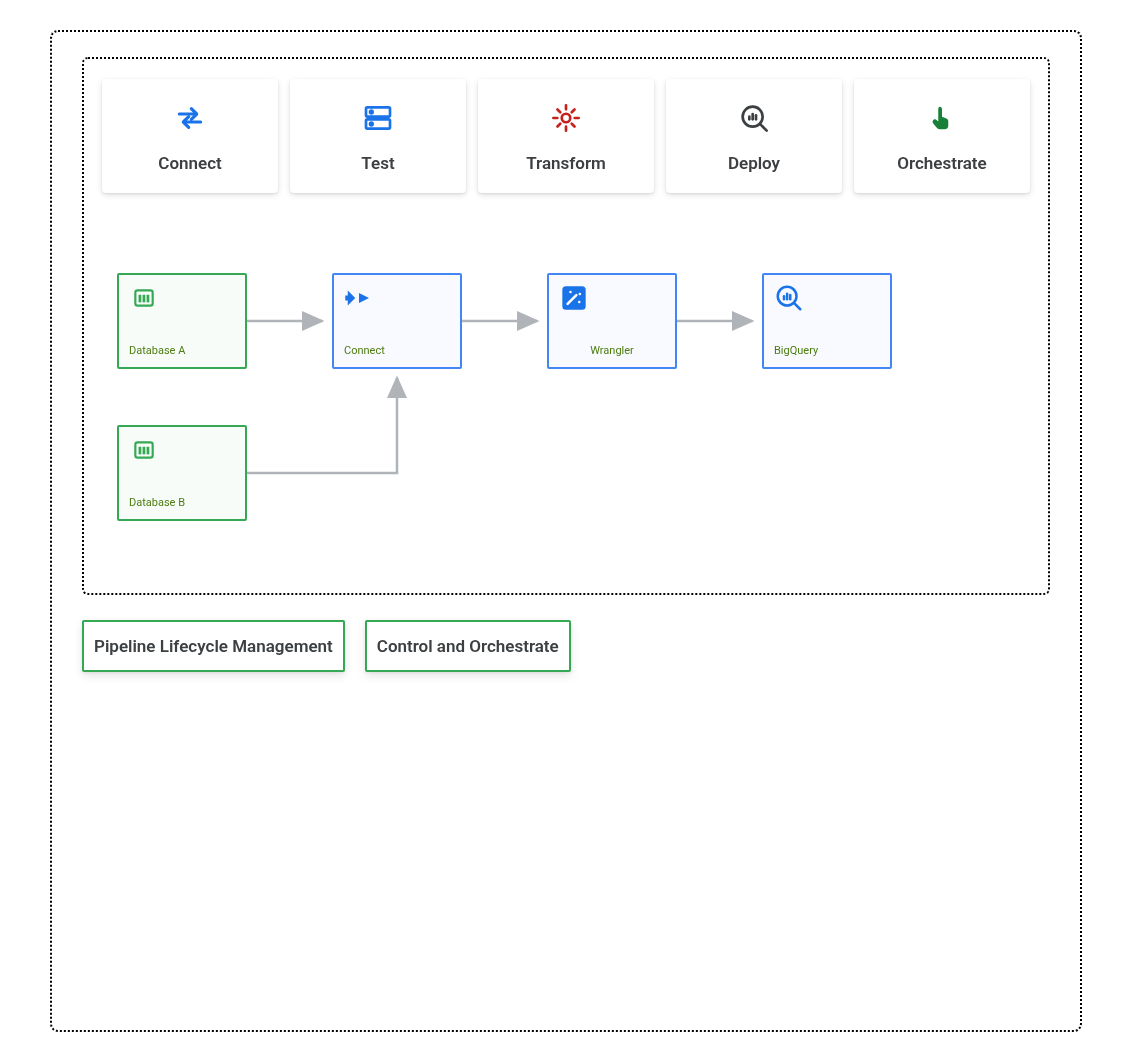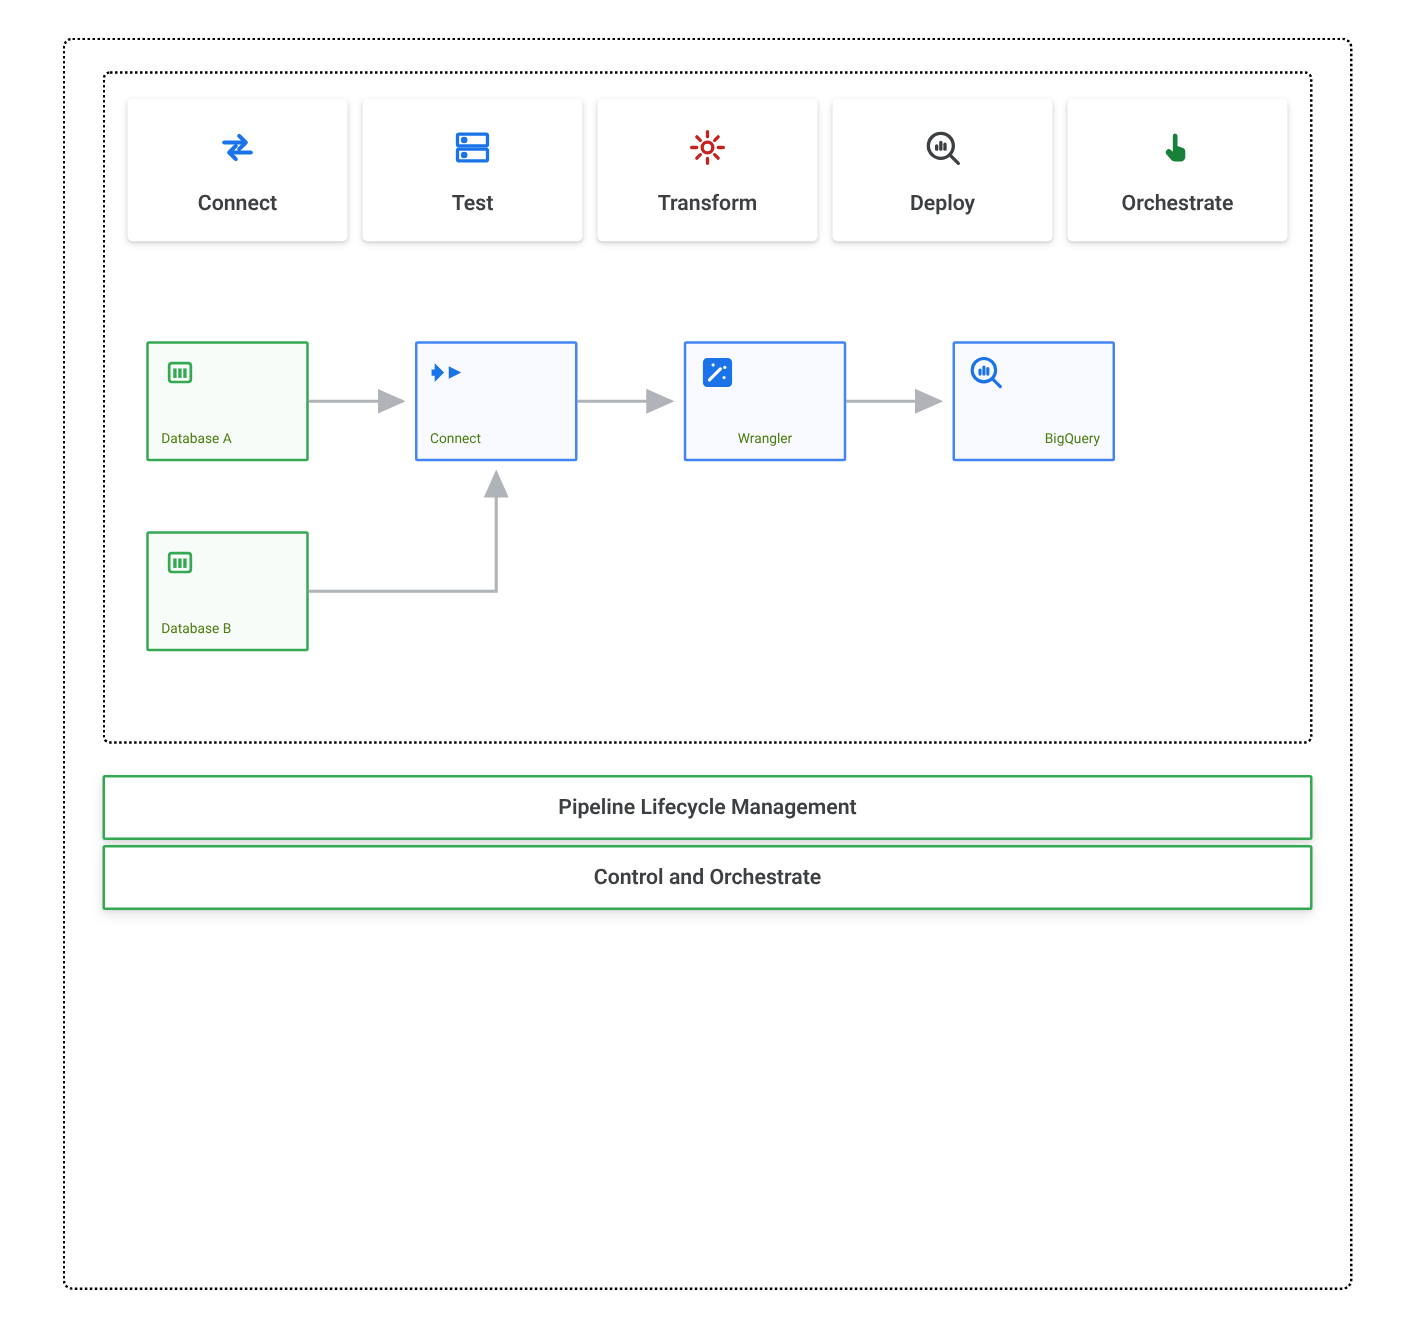--- a/index.html
+++ b/index.html
@@ -63,21 +63,21 @@
   .node.green { border-color: #34a853; background:#f8fcf9; }
   .node.blue  { border-color: #4285f4; background:#f8faff; }
   .node-icon {
     position: absolute;
     top: 8px; left: 10px;
     width: 30px; height: 30px;
     display:flex; align-items:center; justify-content:center;
   }
   .node-label { font-size: 11px; color: #4d7c0f; }
 
-  .bars { display:flex; flex-direction:column; gap:4px; }
+  .bars { display:flex; flex-direction:row; gap:20px;align-items:center; }
   .bar {
     border: 2px solid #34a853;
     background: #fff;
     text-align: center;
     padding: 14px 10px;
     font-size: 17px;
     font-weight: 600;
     color: #3c4043;
     box-shadow: 0 4px 10px rgba(0,0,0,0.10), 0 1px 3px rgba(0,0,0,0.06);
     border-radius: 2px;
@@ -210,21 +210,21 @@
             <rect x="3" y="3" width="18" height="18" rx="2" fill="#1a73e8"></rect>
             <line x1="6.5" y1="17" x2="14" y2="9.5" stroke="#fff" stroke-width="2.2" stroke-linecap="round"></line>
             <circle cx="9" cy="6.8" r="1.1" fill="#fff"></circle>
               <circle cx="17" cy="8.5" r="1.1" fill="#fff"></circle>
               <circle cx="16.5" cy="15.5" r="1.1" fill="#fff"></circle>
           </svg>
         </div>
         <div class="node-label">Wrangler</div>
       </div>
 
-      <div class="node blue" style="left:650px; top:0;text-align:right;">
+      <div class="node blue" style="left:650px; top:0;">
         <div class="node-icon">
           <svg viewBox="0 0 24 24" width="30" height="30" fill="none" stroke="#1a73e8" stroke-width="2" stroke-linecap="round">
             <circle cx="10.5" cy="10.5" r="7.5"></circle>
             <line x1="16.5" y1="16.5" x2="21" y2="21"></line>
             <line x1="8" y1="13" x2="8" y2="10.5"></line>
             <line x1="10.5" y1="13" x2="10.5" y2="8.5"></line>
             <line x1="13" y1="13" x2="13" y2="9.5"></line>
           </svg>
         </div>
         <div class="node-label">BigQuery</div>

